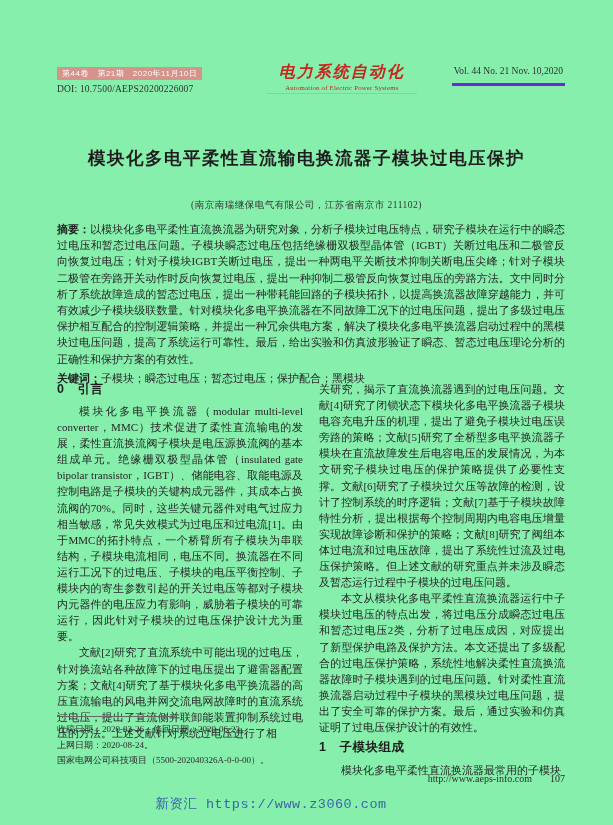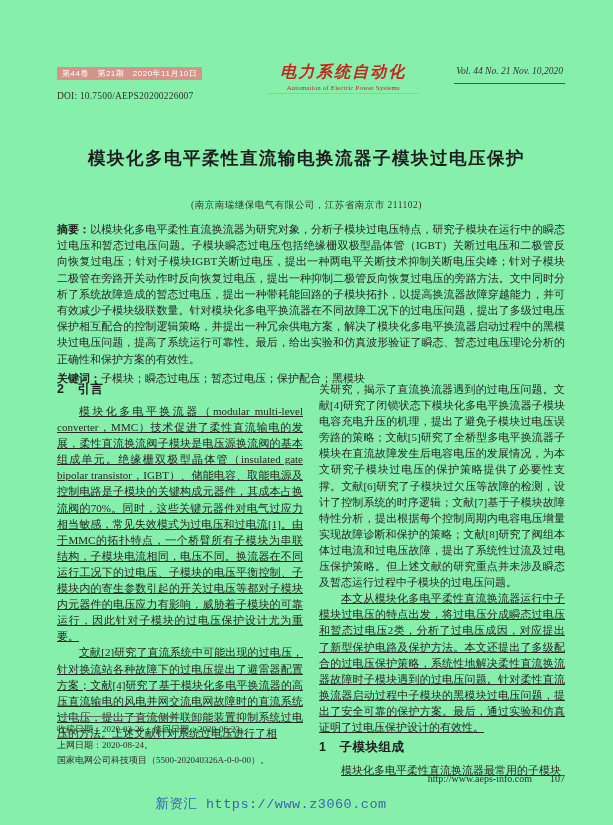--- a/index.html
+++ b/index.html
@@ -25,40 +25,40 @@
   .header-left{width:175px;}
   .issue-bar{
     display:inline-block;
     background:var(--bar-bg);
     color:#fff;
     font-family:"Liberation Sans",sans-serif;
     font-size:8px;line-height:13px;
     padding:0 5px;letter-spacing:0.5px;white-space:nowrap;
   }
   .doi{
-    margin-top:11px;font-size:9.5px;color:#2f2f2f;letter-spacing:0.2px;white-space:nowrap;
+    margin-top:4px;font-size:9.5px;color:#2f2f2f;letter-spacing:0.2px;white-space:nowrap;
   }
   .header-center{
     text-align:center;margin-top:0px;min-width:150px;
   }
   .logo-cn{
     color:var(--brand-red);
     font-size:16px;font-weight:bold;font-style:italic;
     letter-spacing:2px;white-space:nowrap;text-align:center;
   }
   .logo-en{
     color:var(--brand-red);
     font-size:6.8px;letter-spacing:0.2px;
     padding:1px 2px 2px 2px;margin-top:0;
     border-bottom:1px solid #b5b5b5;white-space:nowrap;
   }
   .header-right{
     font-size:9.5px;color:#2f2f2f;
     padding:4px 2px 7px 2px;margin-top:0;
-    border-bottom:1px solid #6d28d9;white-space:nowrap;font-style:italic;
+    border-bottom:3px solid #6d28d9;white-space:nowrap;
   }
   
   .title{
     position:absolute;top:146px;left:0;width:613px;
     text-align:center;
     font-family:"Liberation Sans","DejaVu Sans",sans-serif;
     font-size:17.5px;font-weight:bold;letter-spacing:1.5px;color:#1d1d1d;
   }
   .authors{
     position:absolute;top:180px;left:0;width:613px;
@@ -90,21 +90,21 @@
   .col{width:246px;}
   .sec-heading{
     font-family:"Liberation Sans","DejaVu Sans",sans-serif;
     font-size:12.5px;font-weight:bold;color:#1d1d1d;
     margin-bottom:5px;letter-spacing:0.5px;
   }
   .sec-heading.mid{margin-top:4px;margin-bottom:6px;}
   .col p{
     font-size:11px;line-height:16.1px;text-align:justify;color:#262626;
   }
-  .col p.indent{text-indent:2em;text-decoration:underline;}
+  .col p.indent{text-indent:2em;}
   
   .footnote{
     position:absolute;top:716px;left:57px;width:246px;
     font-size:9px;line-height:15.5px;color:#2c2c2c;
   }
   .fn-rule{width:118px;border-top:1px solid #666;margin-bottom:5px;}
   
   .footer{
     position:absolute;top:773px;left:57px;width:508px;
     text-align:right;font-size:10px;color:#2c2c2c;
@@ -143,21 +143,21 @@
     <div class="abstract-text">
       <span class="label">摘要：</span><span>以模块化多电平柔性直流换流器为研究对象，分析子模块过电压特点，研究子模块在运行中的瞬态过电压和暂态过电压问题。子模块瞬态过电压包括绝缘栅双极型晶体管（IGBT）关断过电压和二极管反向恢复过电压；针对子模块IGBT关断过电压，提出一种两电平关断技术抑制关断电压尖峰；针对子模块二极管在旁路开关动作时反向恢复过电压，提出一种抑制二极管反向恢复过电压的旁路方法。文中同时分析了系统故障造成的暂态过电压，提出一种带耗能回路的子模块拓扑，以提高换流器故障穿越能力，并可有效减少子模块级联数量。针对模块化多电平换流器在不同故障工况下的过电压问题，提出了多级过电压保护相互配合的控制逻辑策略，并提出一种冗余供电方案，解决了模块化多电平换流器启动过程中的黑模块过电压问题，提高了系统运行可靠性。最后，给出实验和仿真波形验证了瞬态、暂态过电压理论分析的正确性和保护方案的有效性。</span>
     </div>
     <div class="keywords">
       <span class="label">关键词：</span><span>子模块；瞬态过电压；暂态过电压；保护配合；黑模块</span>
     </div>
   </div>
 
   <div class="columns">
     <div class="col">
-      <h2 class="sec-heading">2　引言</h2>
+      <h2 class="sec-heading">0　引言</h2>
       <p class="indent">模块化多电平换流器（modular multi-level converter，MMC）技术促进了柔性直流输电的发展，柔性直流换流阀子模块是电压源换流阀的基本组成单元。绝缘栅双极型晶体管（insulated gate bipolar transistor，IGBT）、储能电容、取能电源及控制电路是子模块的关键构成元器件，其成本占换流阀的70%。同时，这些关键元器件对电气过应力相当敏感，常见失效模式为过电压和过电流[1]。由于MMC的拓扑特点，一个桥臂所有子模块为串联结构，子模块电流相同，电压不同。换流器在不同运行工况下的过电压、子模块的电压平衡控制、子模块内的寄生参数引起的开关过电压等都对子模块内元器件的电压应力有影响，威胁着子模块的可靠运行，因此针对子模块的过电压保护设计尤为重要。</p>
       <p class="indent">文献[2]研究了直流系统中可能出现的过电压，针对换流站各种故障下的过电压提出了避雷器配置方案；文献[4]研究了基于模块化多电平换流器的高压直流输电的风电并网交流电网故障时的直流系统过电压，提出了直流侧并联卸能装置抑制系统过电压的方法。上述文献针对系统过电压进行了相</p>
     </div>
     <div class="col">
       <p>关研究，揭示了直流换流器遇到的过电压问题。文献[4]研究了闭锁状态下模块化多电平换流器子模块电容充电升压的机理，提出了避免子模块过电压误旁路的策略；文献[5]研究了全桥型多电平换流器子模块在直流故障发生后电容电压的发展情况，为本文研究子模块过电压的保护策略提供了必要性支撑。文献[6]研究了子模块过欠压等故障的检测，设计了控制系统的时序逻辑；文献[7]基于子模块故障特性分析，提出根据每个控制周期内电容电压增量实现故障诊断和保护的策略；文献[8]研究了阀组本体过电流和过电压故障，提出了系统性过流及过电压保护策略。但上述文献的研究重点并未涉及瞬态及暂态运行过程中子模块的过电压问题。</p>
       <p class="indent">本文从模块化多电平柔性直流换流器运行中子模块过电压的特点出发，将过电压分成瞬态过电压和暂态过电压2类，分析了过电压成因，对应提出了新型保护电路及保护方法。本文还提出了多级配合的过电压保护策略，系统性地解决柔性直流换流器故障时子模块遇到的过电压问题。针对柔性直流换流器启动过程中子模块的黑模块过电压问题，提出了安全可靠的保护方案。最后，通过实验和仿真证明了过电压保护设计的有效性。</p>
       <h2 class="sec-heading mid">1　子模块组成</h2>
       <p class="indent">模块化多电平柔性直流换流器最常用的子模块</p>
     </div>
   </div>

